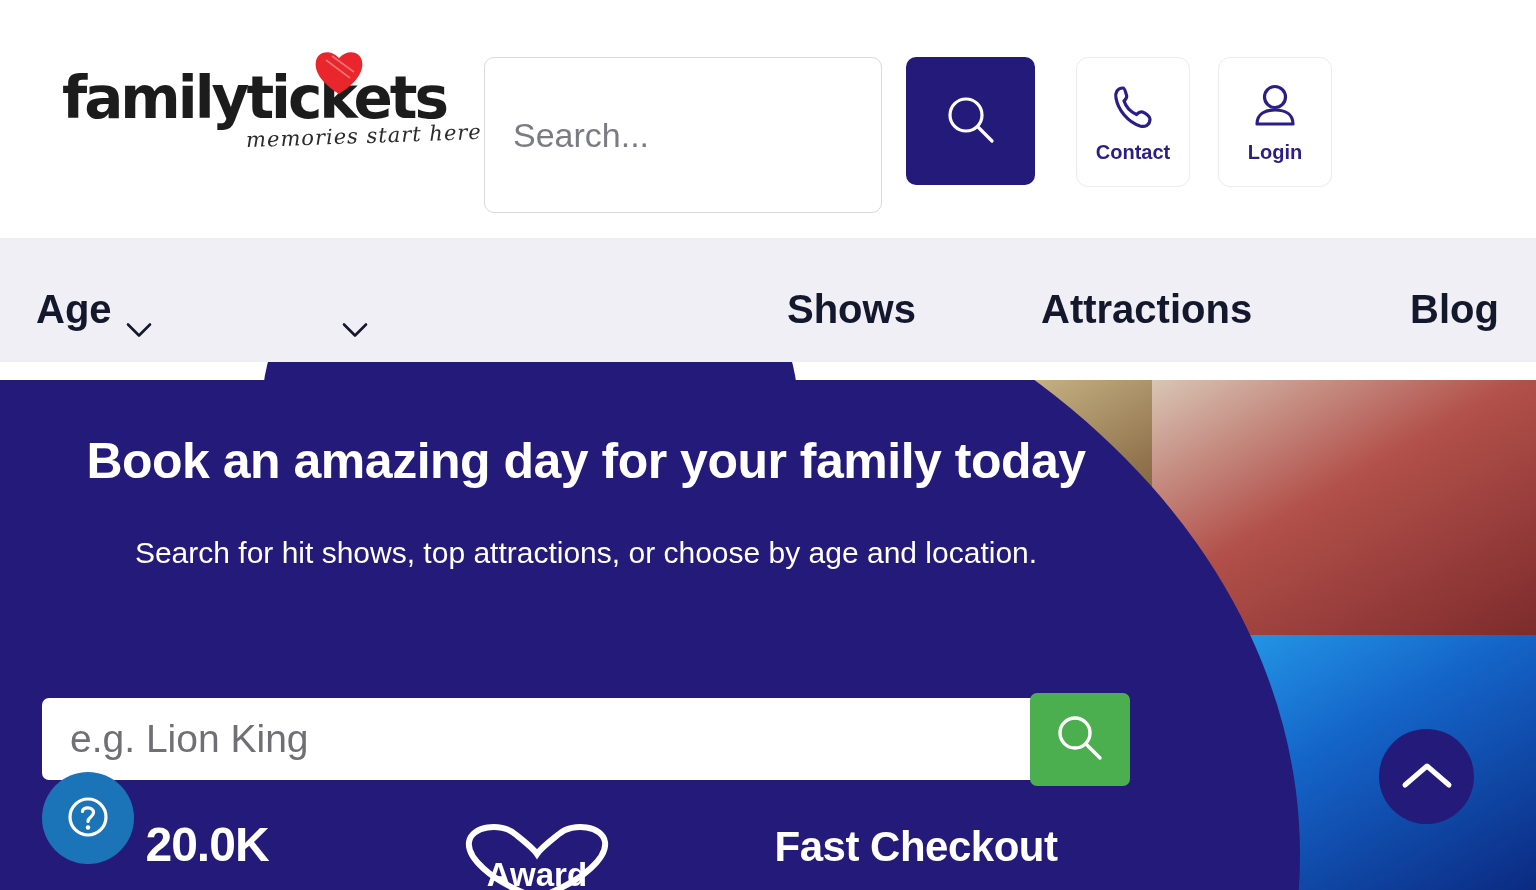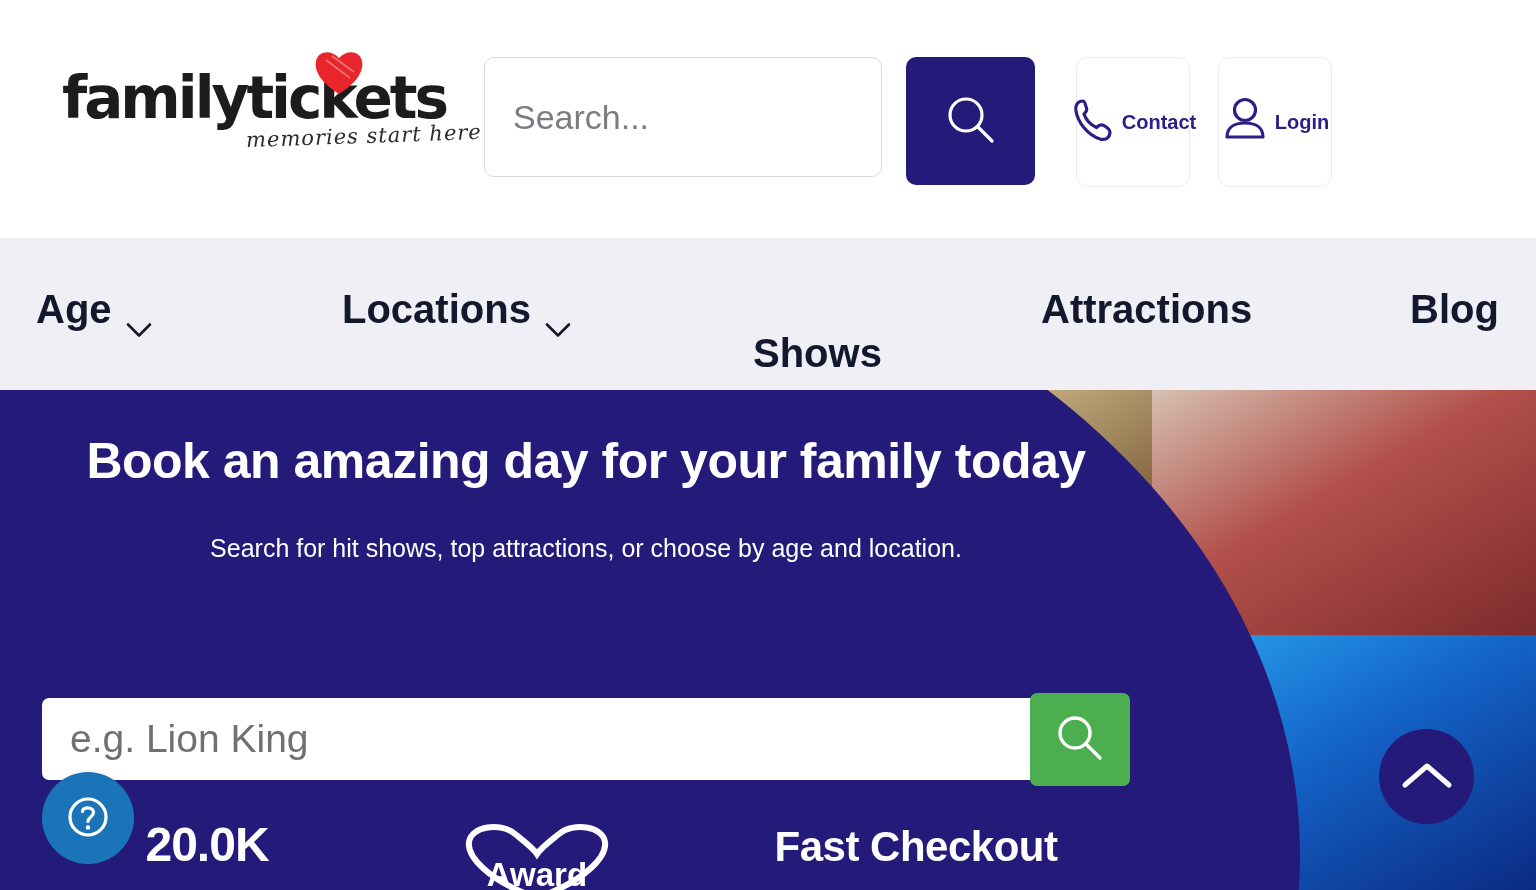--- a/index.html
+++ b/index.html
@@ -67,21 +67,21 @@
     transform: rotate(-2deg);
   }
 
   .search-wrap {
     position: absolute;
     left: 484px;
     top: 57px;
   }
   .search-input {
     width: 398px;
-    height: 120px;
+    height: 156px;
     box-sizing: border-box;
     border: 1px solid #d9d9de;
     border-radius: 10px;
     background: #fff;
     font-size: 34px;
     color: #7b7b83;
     padding: 0 28px;
     outline: none;
     font-family: "Liberation Sans", sans-serif;
   }
@@ -104,21 +104,21 @@
 
   .hdr-btn {
     position: absolute;
     top: 57px;
     width: 112px;
     height: 128px;
     border: 1px solid #eceaf2;
     border-radius: 12px;
     background: #fff;
     display: flex;
-    flex-direction: row;
+    flex-direction: column;
     align-items: center;
     justify-content: center;
     gap: 6px;
     cursor: pointer;
   }
   .hdr-btn-label {
     font-size: 20px;
     font-weight: bold;
     color: #2b1f87;
     line-height: 1;
@@ -137,21 +137,21 @@
     background: #241a7a;
     border-radius: 50% 50% 0 0 / 100% 100% 0 0;
     z-index: 25;
   }
 
   
   .nav {
     position: absolute;
     top: 238px; left: 0;
     width: 1536px;
-    height: 152px;
+    height: 124px;
     background: #f0eff5;
     z-index: 28;
   }
   .nav-inner {
     position: relative;
     width: 1536px;
     height: 142px;
   }
   .nav-item {
     position: absolute;
@@ -161,21 +161,21 @@
     align-items: center;
     gap: 14px;
     font-size: 40px;
     font-weight: bold;
     color: #14182c;
     cursor: pointer;
     white-space: nowrap;
   }
   #nav-age         { left: 36px; }
   #nav-locations   { left: 342px; }
-  #nav-shows       { left: 753px; margin-top: 44px; }
+  #nav-shows       { left: 787px; }
   #nav-attractions { left: 1041px; }
   #nav-blog        { left: 1410px; }
 
   .chev {
     display: inline-block;
     width: 26px;
     height: 15px;
   }
 
   
@@ -233,21 +233,21 @@
     margin: 0;
     font-size: 50px;
     font-weight: bold;
     color: #ffffff;
     text-align: center;
     letter-spacing: -0.5px;
     line-height: 1.1;
   }
   .hero-sub {
     margin: 38px 0 0 0;
-    font-size: 25px;
+    font-size: 30px;
     color: #ffffff;
     text-align: center;
     line-height: 1.7;
     font-weight: 400;
   }
 
   .hero-search {
     position: absolute;
     left: 42px;
     top: 318px;
@@ -424,21 +424,20 @@
     <div class="nav-inner">
       <div class="nav-item" id="nav-age">
         <span>Age</span>
         <span class="chev">
           <svg width="26" height="15" viewBox="0 0 26 15" fill="none">
             <path d="M2 2 L13 13 L24 2" stroke="#14182c" stroke-width="2.6" stroke-linecap="round" stroke-linejoin="round"></path>
           </svg>
         </span>
       </div>
       <div class="nav-item" id="nav-locations">
-        <span>Locations</span>
         <span class="chev">
           <svg width="26" height="15" viewBox="0 0 26 15" fill="none">
             <path d="M2 2 L13 13 L24 2" stroke="#14182c" stroke-width="2.6" stroke-linecap="round" stroke-linejoin="round"></path>
           </svg>
         </span>
       </div>
       <div class="nav-item" id="nav-shows">
         <span>Shows</span>
       </div>
       <div class="nav-item" id="nav-attractions">

